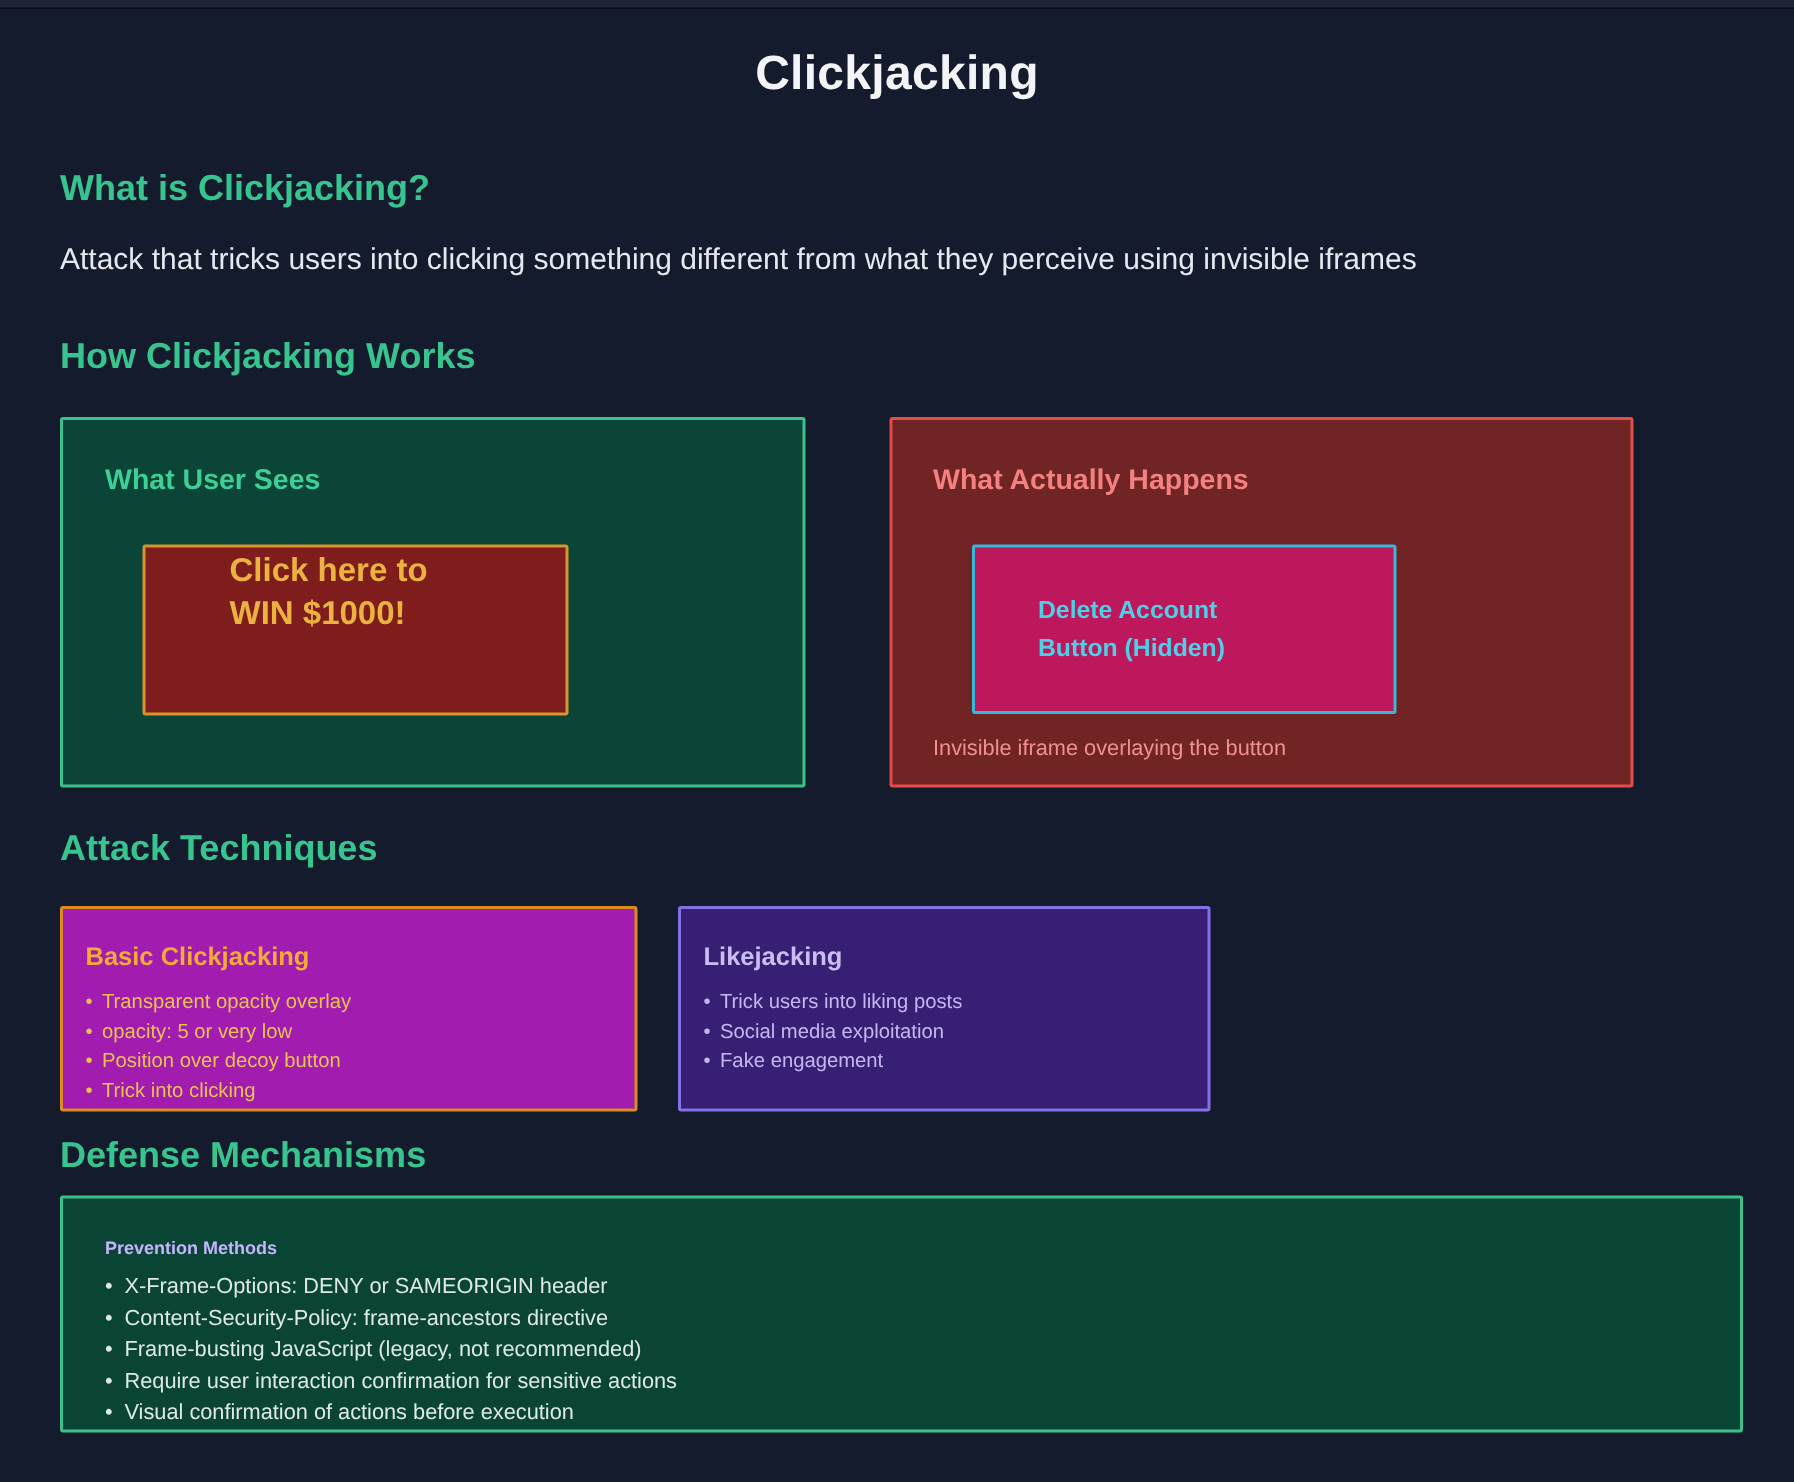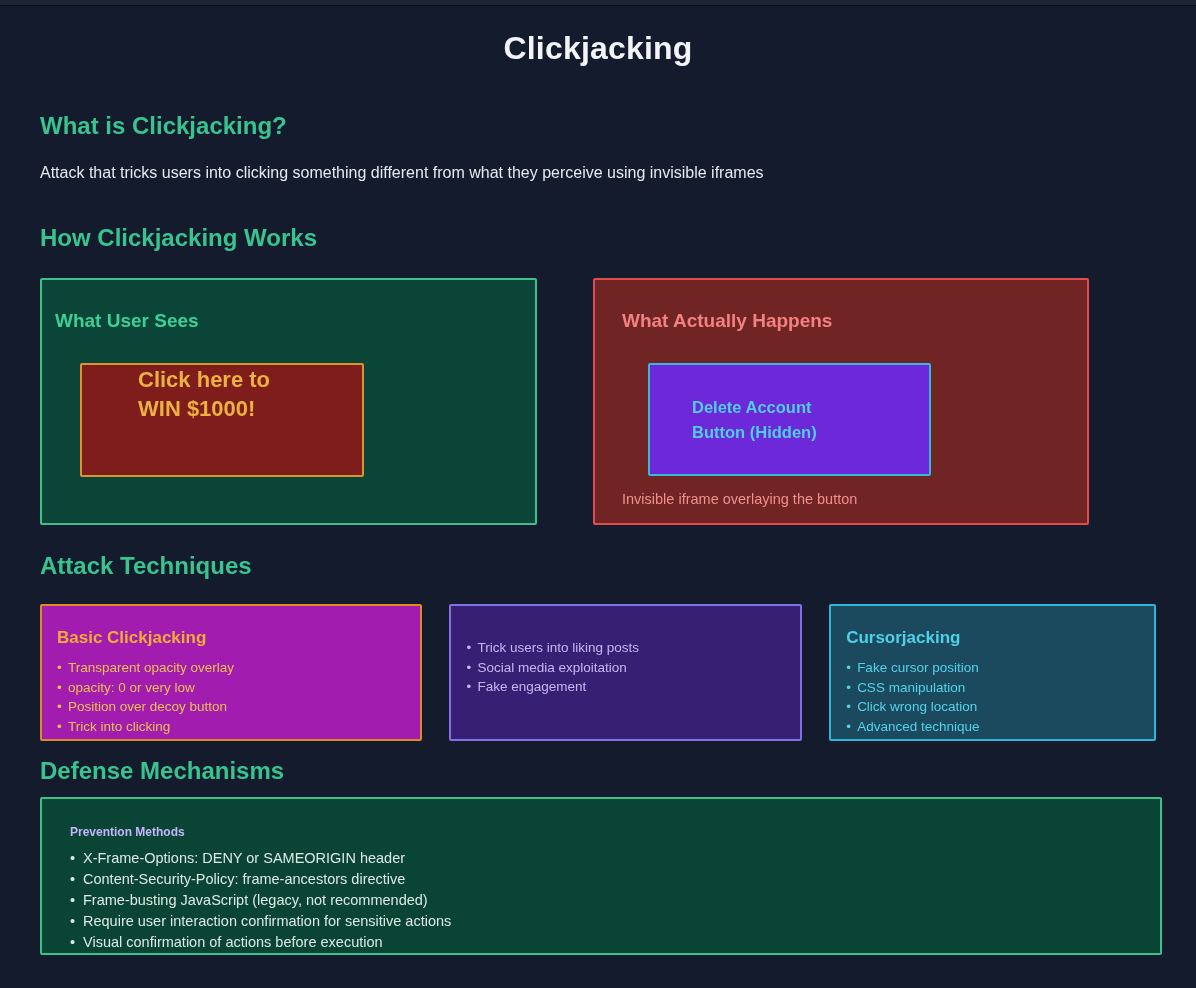--- a/index.html
+++ b/index.html
@@ -15,47 +15,47 @@
   h1.page-title {
     padding-top: 22px; text-align: center;
     font-size: 32px; line-height: 40px; font-weight: 700; color: #f2f4f8;
     letter-spacing: 0.2px;
   }
   h2.section-heading {
     font-size: 24px; line-height: 26px; font-weight: 600; color: #38c48f;
   }
   #what-heading { margin-top: 45px; }
   .description {
-    margin-top: 23px; font-size: 16px; line-height: 22px; color: #e6e9ef;
+    margin-top: 23px; font-size: 20px; line-height: 22px; color: #e6e9ef;
   }
   #how-heading { margin-top: 41px; }
 
   .how-row { display: flex; gap: 56px; margin-top: 27px; }
   .panel { height: 247px; border-radius: 2px; }
   .panel-green {
     width: 497px; background: #0a4538; border: 2px solid #3cc18d;
-    padding: 30px 13px;
+    padding: 30px 28px;
   }
   .panel-title { font-size: 19px; line-height: 22px; font-weight: 600; }
   .panel-green .panel-title { color: #3ecf97; }
   .decoy-button {
     margin: 31px 0 0 25px; width: 284px; height: 114px;
     background: #7f1d1d; border: 2px solid #d6952f; border-radius: 2px;
     display: flex; flex-direction: column; justify-content: flex-start;
     padding-left: 56px;
     font-size: 22px; line-height: 29px; font-weight: 600; color: #ebb23f;
   }
   .panel-red {
     width: 496px; background: #702424; border: 2px solid #e34c4c;
     padding: 30px 27px;
   }
   .panel-red .panel-title { color: #f38181; }
   .hidden-button {
     margin: 31px 0 0 26px; width: 283px; height: 113px;
-    background: #6d28d9; border: 2px solid #35b8d9; border-radius: 2px;
+    background: #be185d; border: 2px solid #35b8d9; border-radius: 2px;
     display: flex; flex-direction: column; justify-content: center;
     padding-left: 42px;
     font-size: 16.5px; line-height: 25px; font-weight: 600; color: #4ecfe6;
   }
   .iframe-caption {
     margin-top: 14px; font-size: 14.5px; line-height: 18px;
     font-weight: 500; color: #f09090;
   }
 
   #attacks-heading { margin-top: 28px; }
@@ -125,39 +125,31 @@
       </div>
     </div>
 
     <h2 class="section-heading" id="attacks-heading">Attack Techniques</h2>
 
     <div class="cards-row">
       <div class="card card-basic">
         <div class="card-title">Basic Clickjacking</div>
         <ul>
             <li>Transparent opacity overlay</li>
-            <li>opacity: 0 or very low</li>
+            <li>opacity: 5 or very low</li>
             <li>Position over decoy button</li>
             <li>Trick into clicking</li>
           </ul>
       </div>
       <div class="card card-like">
+        <div class="card-title">Likejacking</div>
         <ul>
             <li>Trick users into liking posts</li>
             <li>Social media exploitation</li>
             <li>Fake engagement</li>
-          </ul>
-      </div>
-      <div class="card card-cursor">
-        <div class="card-title">Cursorjacking</div>
-        <ul>
-            <li>Fake cursor position</li>
-            <li>CSS manipulation</li>
-            <li>Click wrong location</li>
-            <li>Advanced technique</li>
           </ul>
       </div>
     </div>
 
     <h2 class="section-heading" id="defense-heading">Defense Mechanisms</h2>
 
     <div class="defense-box">
       <div class="defense-title">Prevention Methods</div>
       <ul>
           <li>X-Frame-Options: DENY or SAMEORIGIN header</li>

